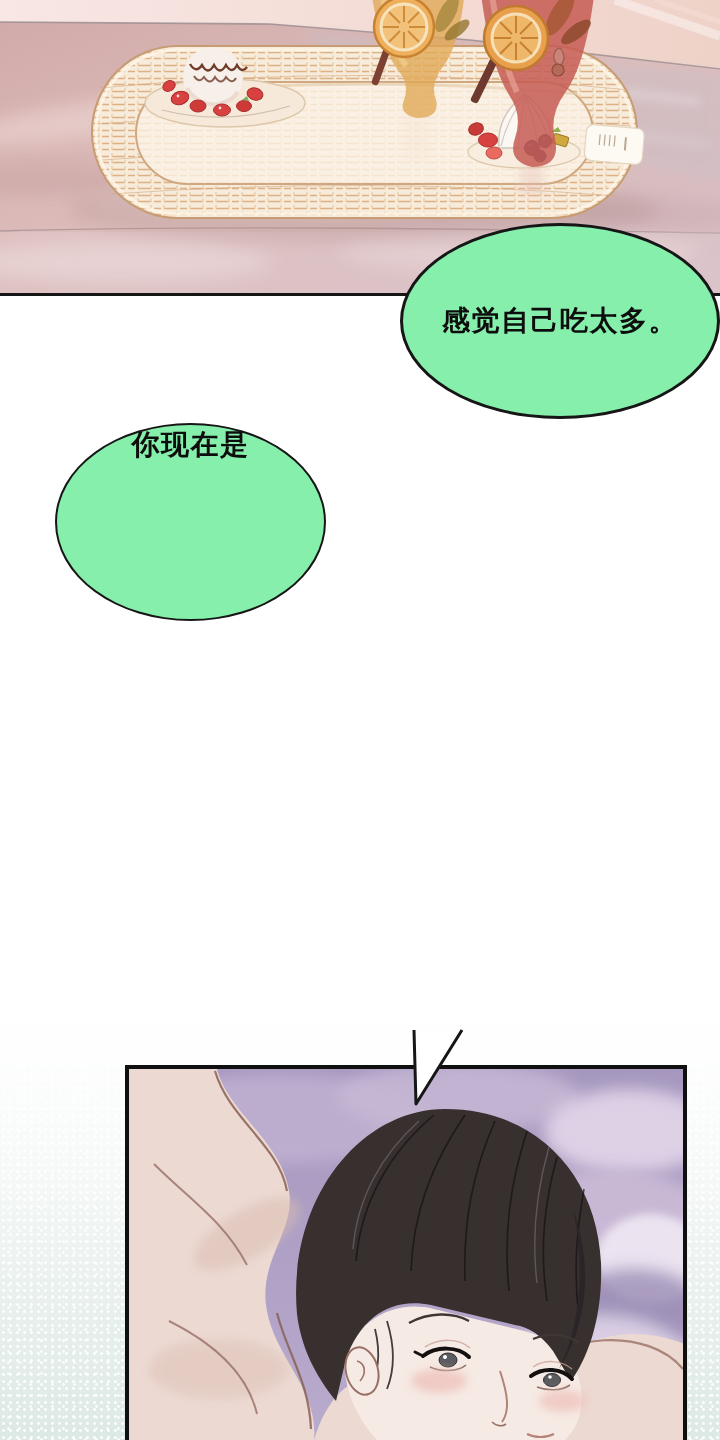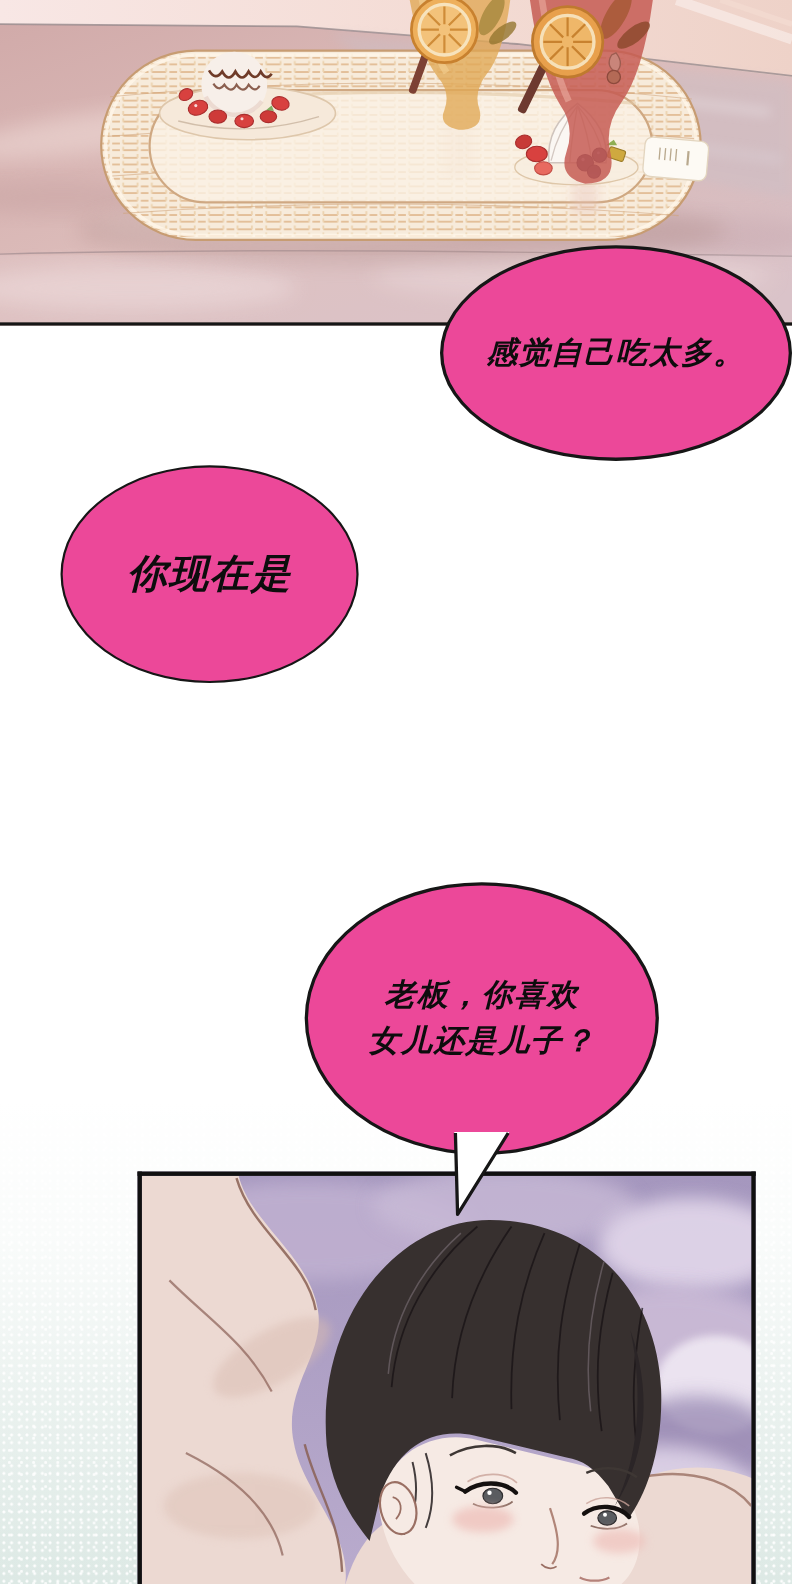--- a/index.html
+++ b/index.html
@@ -25,27 +25,27 @@
   }
   .panel1 svg{display:block;}
   
   .panel2{
     position:absolute;left:125px;top:1065px;width:554px;height:375px;z-index:1;
     border:4px solid #101010;border-bottom:none;overflow:hidden;background:#ab9dc3;
   }
   .panel2 svg{display:block;}
   
   .bubble{
-    position:absolute;z-index:2;background:#ec4899;border-radius:50%;
+    position:absolute;z-index:2;background:#86efac;border-radius:50%;
     display:flex;flex-direction:column;align-items:center;justify-content:center;
-    text-align:center;color:#0d0d0d;font-weight:700;letter-spacing:1.5px;font-style:italic;
+    text-align:center;color:#0d0d0d;font-weight:700;letter-spacing:1.5px;
   }
   .bubble span{display:block;line-height:1.45;}
   .b1{left:400px;top:223px;width:314px;height:190px;border:3px solid #161616;font-size:28px;}
-  .b2{left:55px; top:423px;width:267px;height:194px;border:2px solid #161616;font-size:36px;}
+  .b2{left:55px; top:423px;width:267px;height:194px;border:2px solid #161616;font-size:28px;justify-content:space-between;}
   .b3{left:277px;top:802px;width:316px;height:242px;border:3px solid #161616;font-size:28px;}
   .tail{position:absolute;left:402px;top:1028px;z-index:3;}
 </style>
 </head>
 <body>
 
 <div class="page">
 
   <div class="texture"></div>
 
@@ -275,23 +275,19 @@
   </div>
 
   <div class="bubble b1">
     <span>感觉自己吃太多。</span>
   </div>
 
   <div class="bubble b2">
     <span>你现在是</span>
   </div>
 
-  <div class="bubble b3">
-    <span>老板，你喜欢</span>
-    <span>女儿还是儿子？</span>
-  </div>
 
   <svg class="tail" width="66" height="80" viewBox="0 0 66 80">
     <polygon points="11,1 61,1 14,76" fill="#ffffff"></polygon>
     <path d="M12 2 L14 76 L60 2" fill="none" stroke="#161616" stroke-width="3" stroke-linejoin="round"></path>
   </svg>
 
 </div>
 
 </body></html>

